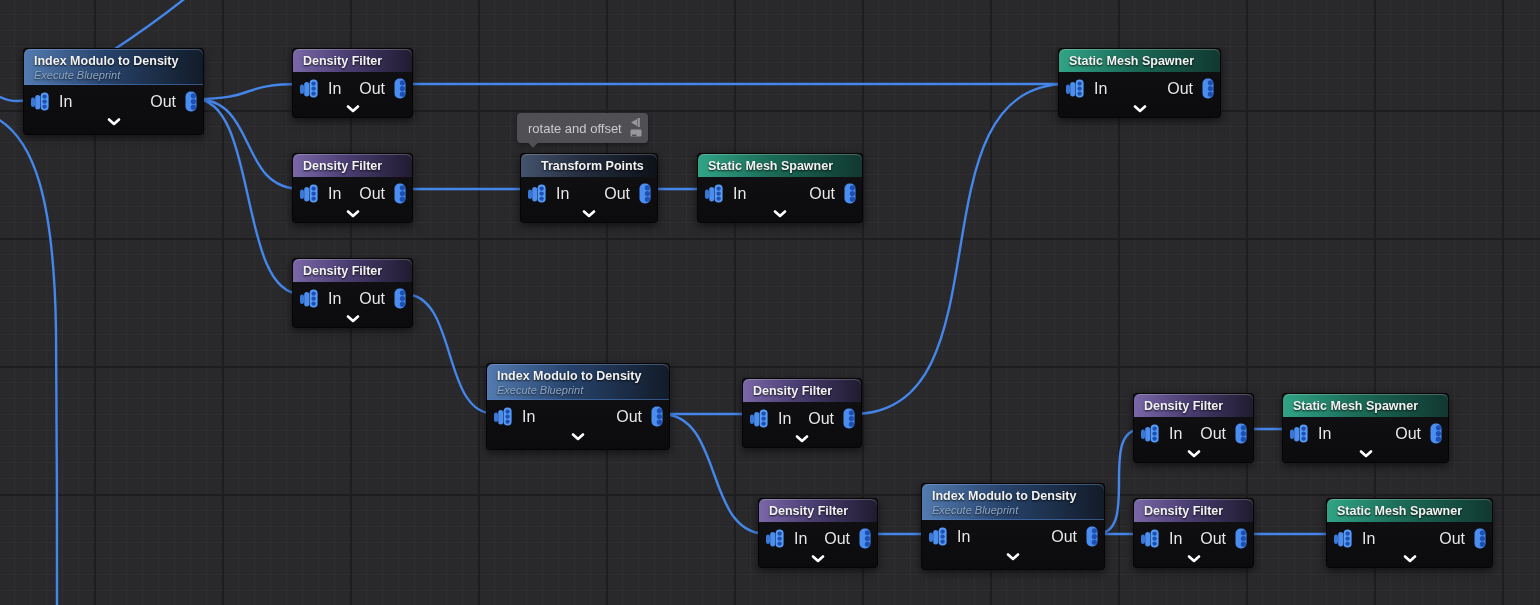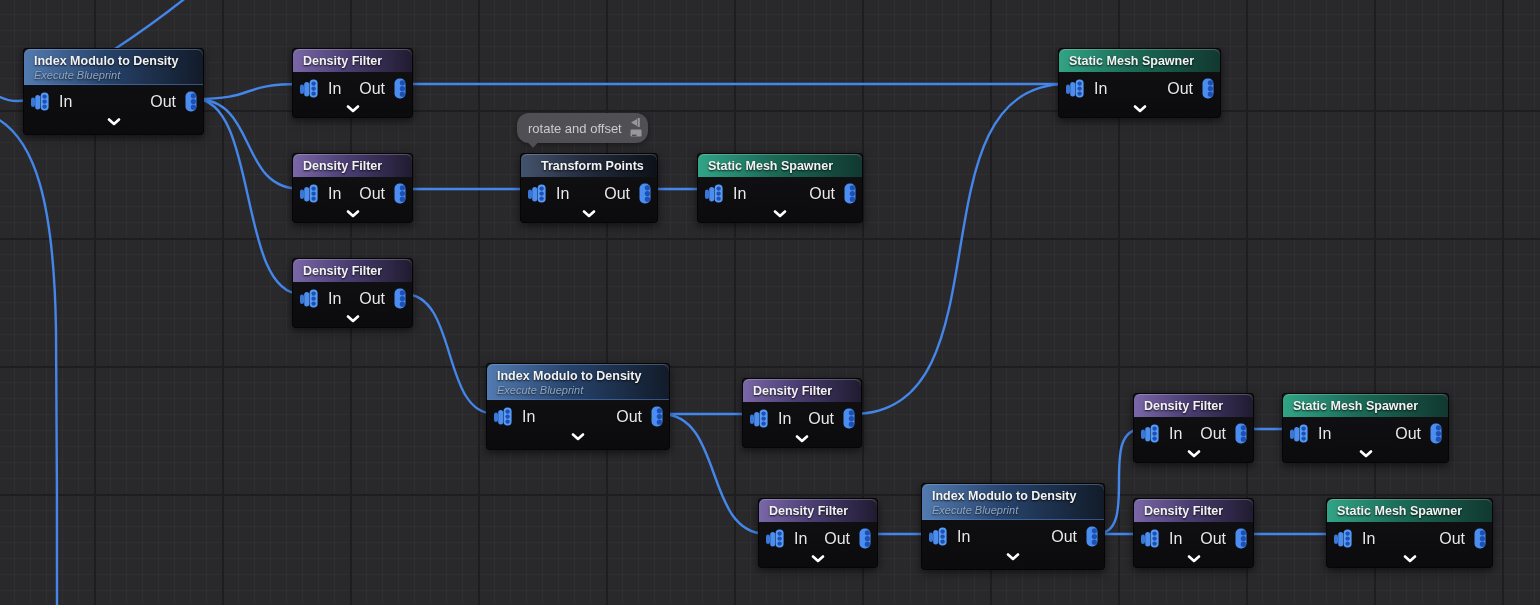--- a/index.html
+++ b/index.html
@@ -31,21 +31,21 @@
   .node-header.dual{height:36px;align-items:flex-start;box-shadow:inset 0 1px 0 rgba(150,185,235,.35), inset 0 -1px 0 rgba(80,130,205,.55);}
   .node-title{font-size:12.5px;font-weight:bold;color:#f2f2f2;text-shadow:0 1px 2px rgba(0,0,0,.85);white-space:nowrap;}
   .node-subtitle{font-size:11px;font-style:italic;color:#8ea6c2;text-shadow:0 1px 2px rgba(0,0,0,.7);margin-top:1px;white-space:nowrap;}
   .pin-row{display:flex;align-items:center;justify-content:space-between;height:27px;margin-top:3px;padding:0 6px;}
   .pin{display:flex;align-items:center;gap:9px;}
   .pin-label{font-size:16px;color:#e8e8e8;text-shadow:0 1px 1px rgba(0,0,0,.7);}
   .pin svg{display:block;}
   .chevron-row{display:flex;justify-content:center;margin-top:3px;cursor:pointer;}
   #comment{
     position:absolute;left:517px;top:113px;height:30px;display:flex;align-items:center;
-    background:#4f4f54;border-radius:12px;padding:0 6px 0 11px;
+    background:#4f4f54;border-radius:4px;padding:0 6px 0 11px;
     box-shadow:0 2px 5px rgba(0,0,0,.4);z-index:5;
   }
   #comment::after{
     content:"";position:absolute;left:12px;bottom:-3px;width:8px;height:8px;
     background:#4f4f54;transform:rotate(45deg);
   }
   #comment .comment-text{font-size:13px;color:#cbcbcb;white-space:nowrap;}
   #comment .comment-icons{display:flex;flex-direction:column;gap:2px;margin-left:8px;align-items:center;}
 </style>
 </head>

